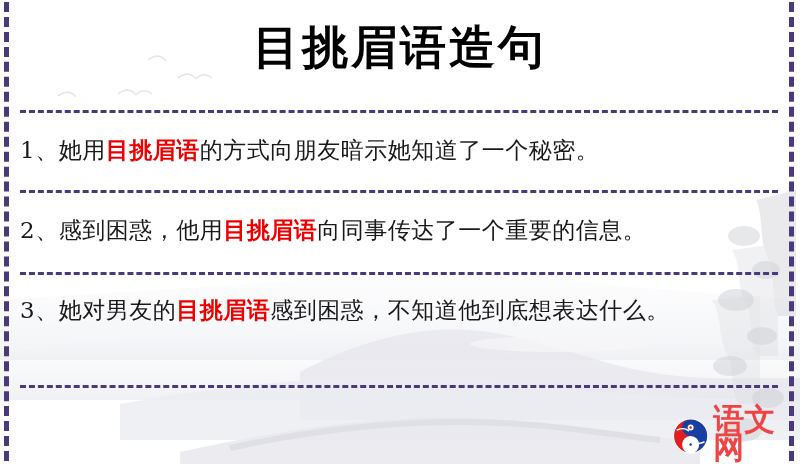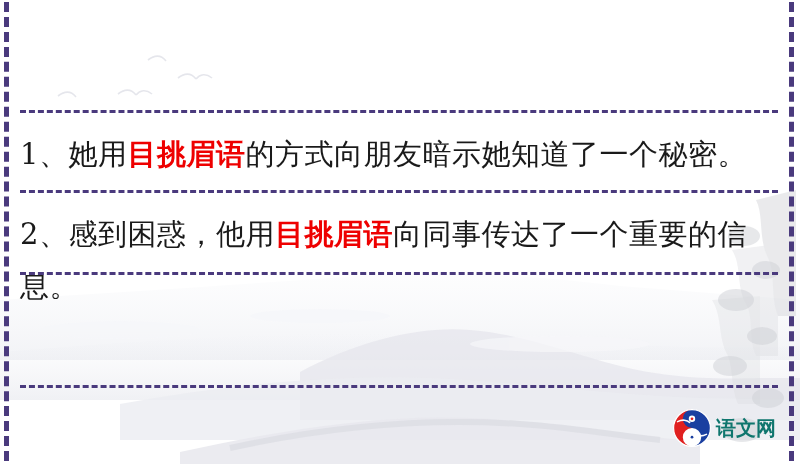--- a/index.html
+++ b/index.html
@@ -70,22 +70,22 @@
   }
   .hrule.r1 { top: 110px; }
   .hrule.r2 { top: 190px; }
   .hrule.r3 { top: 272px; }
   .hrule.r4 { top: 385px; }
 
   .sentence {
     position: absolute;
     left: 20px;
     width: 756px;
-    font-size: 29px;
-    line-height: 52px;
+    font-size: 23px;
+    line-height: 44px;
     color: #1a1a1a;
     font-family: "DejaVu Serif", "Liberation Serif", serif;
     letter-spacing: 0.5px;
   }
   .sentence.s1 { top: 128px; }
   .sentence.s2 { top: 208px; }
   .sentence.s3 { top: 288px; }
 
   .hl {
     color: #ee0000;
@@ -97,26 +97,26 @@
     position: absolute;
     left: 672px;
     top: 408px;
     display: flex;
     align-items: center;
     gap: 4px;
     z-index: 4;
   }
   .logo-mark { width: 40px; height: 40px; display: block; }
   .logo-text {
-    font-size: 20px;
+    font-size: 31px;
     line-height: 28px;
     font-weight: 700;
-    color: #0f766e;
+    color: #ef4444;
     letter-spacing: 0px;
-    font-family: Liberation Serif, serif;
+    font-family: Liberation Mono, monospace;
   }
 </style>
 </head>
 <body>
 
 <div id="page">
 
   <div class="bg-layer">
     <svg class="bg-svg" viewBox="0 0 800 464" xmlns="http://www.w3.org/2000/svg" aria-hidden="true">
       <defs>
@@ -166,35 +166,39 @@
       <g opacity="0.7" fill="#f6f7fa">
         <ellipse cx="120" cy="330" rx="80" ry="9"></ellipse>
         <ellipse cx="320" cy="316" rx="70" ry="7"></ellipse>
         <ellipse cx="560" cy="344" rx="90" ry="8"></ellipse>
       </g>
     </svg>
   </div>
 
   <div class="content">
 
+    <div class="title">目挑眉语造句</div>
 
     <div class="hrule r1"></div>
 
     <div class="sentence s1">
       <span>1、</span><span>她用</span><span class="hl">目挑眉语</span><span>的方式向朋友暗示她知道了一个秘密。</span>
     </div>
 
     <div class="hrule r2"></div>
 
     <div class="sentence s2">
       <span>2、</span><span>感到困惑，他用</span><span class="hl">目挑眉语</span><span>向同事传达了一个重要的信息。</span>
     </div>
 
     <div class="hrule r3"></div>
 
+    <div class="sentence s3">
+      <span>3、</span><span>她对男友的</span><span class="hl">目挑眉语</span><span>感到困惑，不知道他到底想表达什么。</span>
+    </div>
 
     <div class="hrule r4"></div>
   </div>
 
   <div class="frame"></div>
 
   <div class="logo">
     <svg class="logo-mark" viewBox="0 0 100 100" xmlns="http://www.w3.org/2000/svg">
       <circle cx="50" cy="50" r="46" fill="#ffffff"></circle>
       <path d="M50 4 A46 46 0 0 0 50 96 A23 23 0 0 1 50 50 A23 23 0 0 0 50 4 Z" fill="#e02020"></path>

